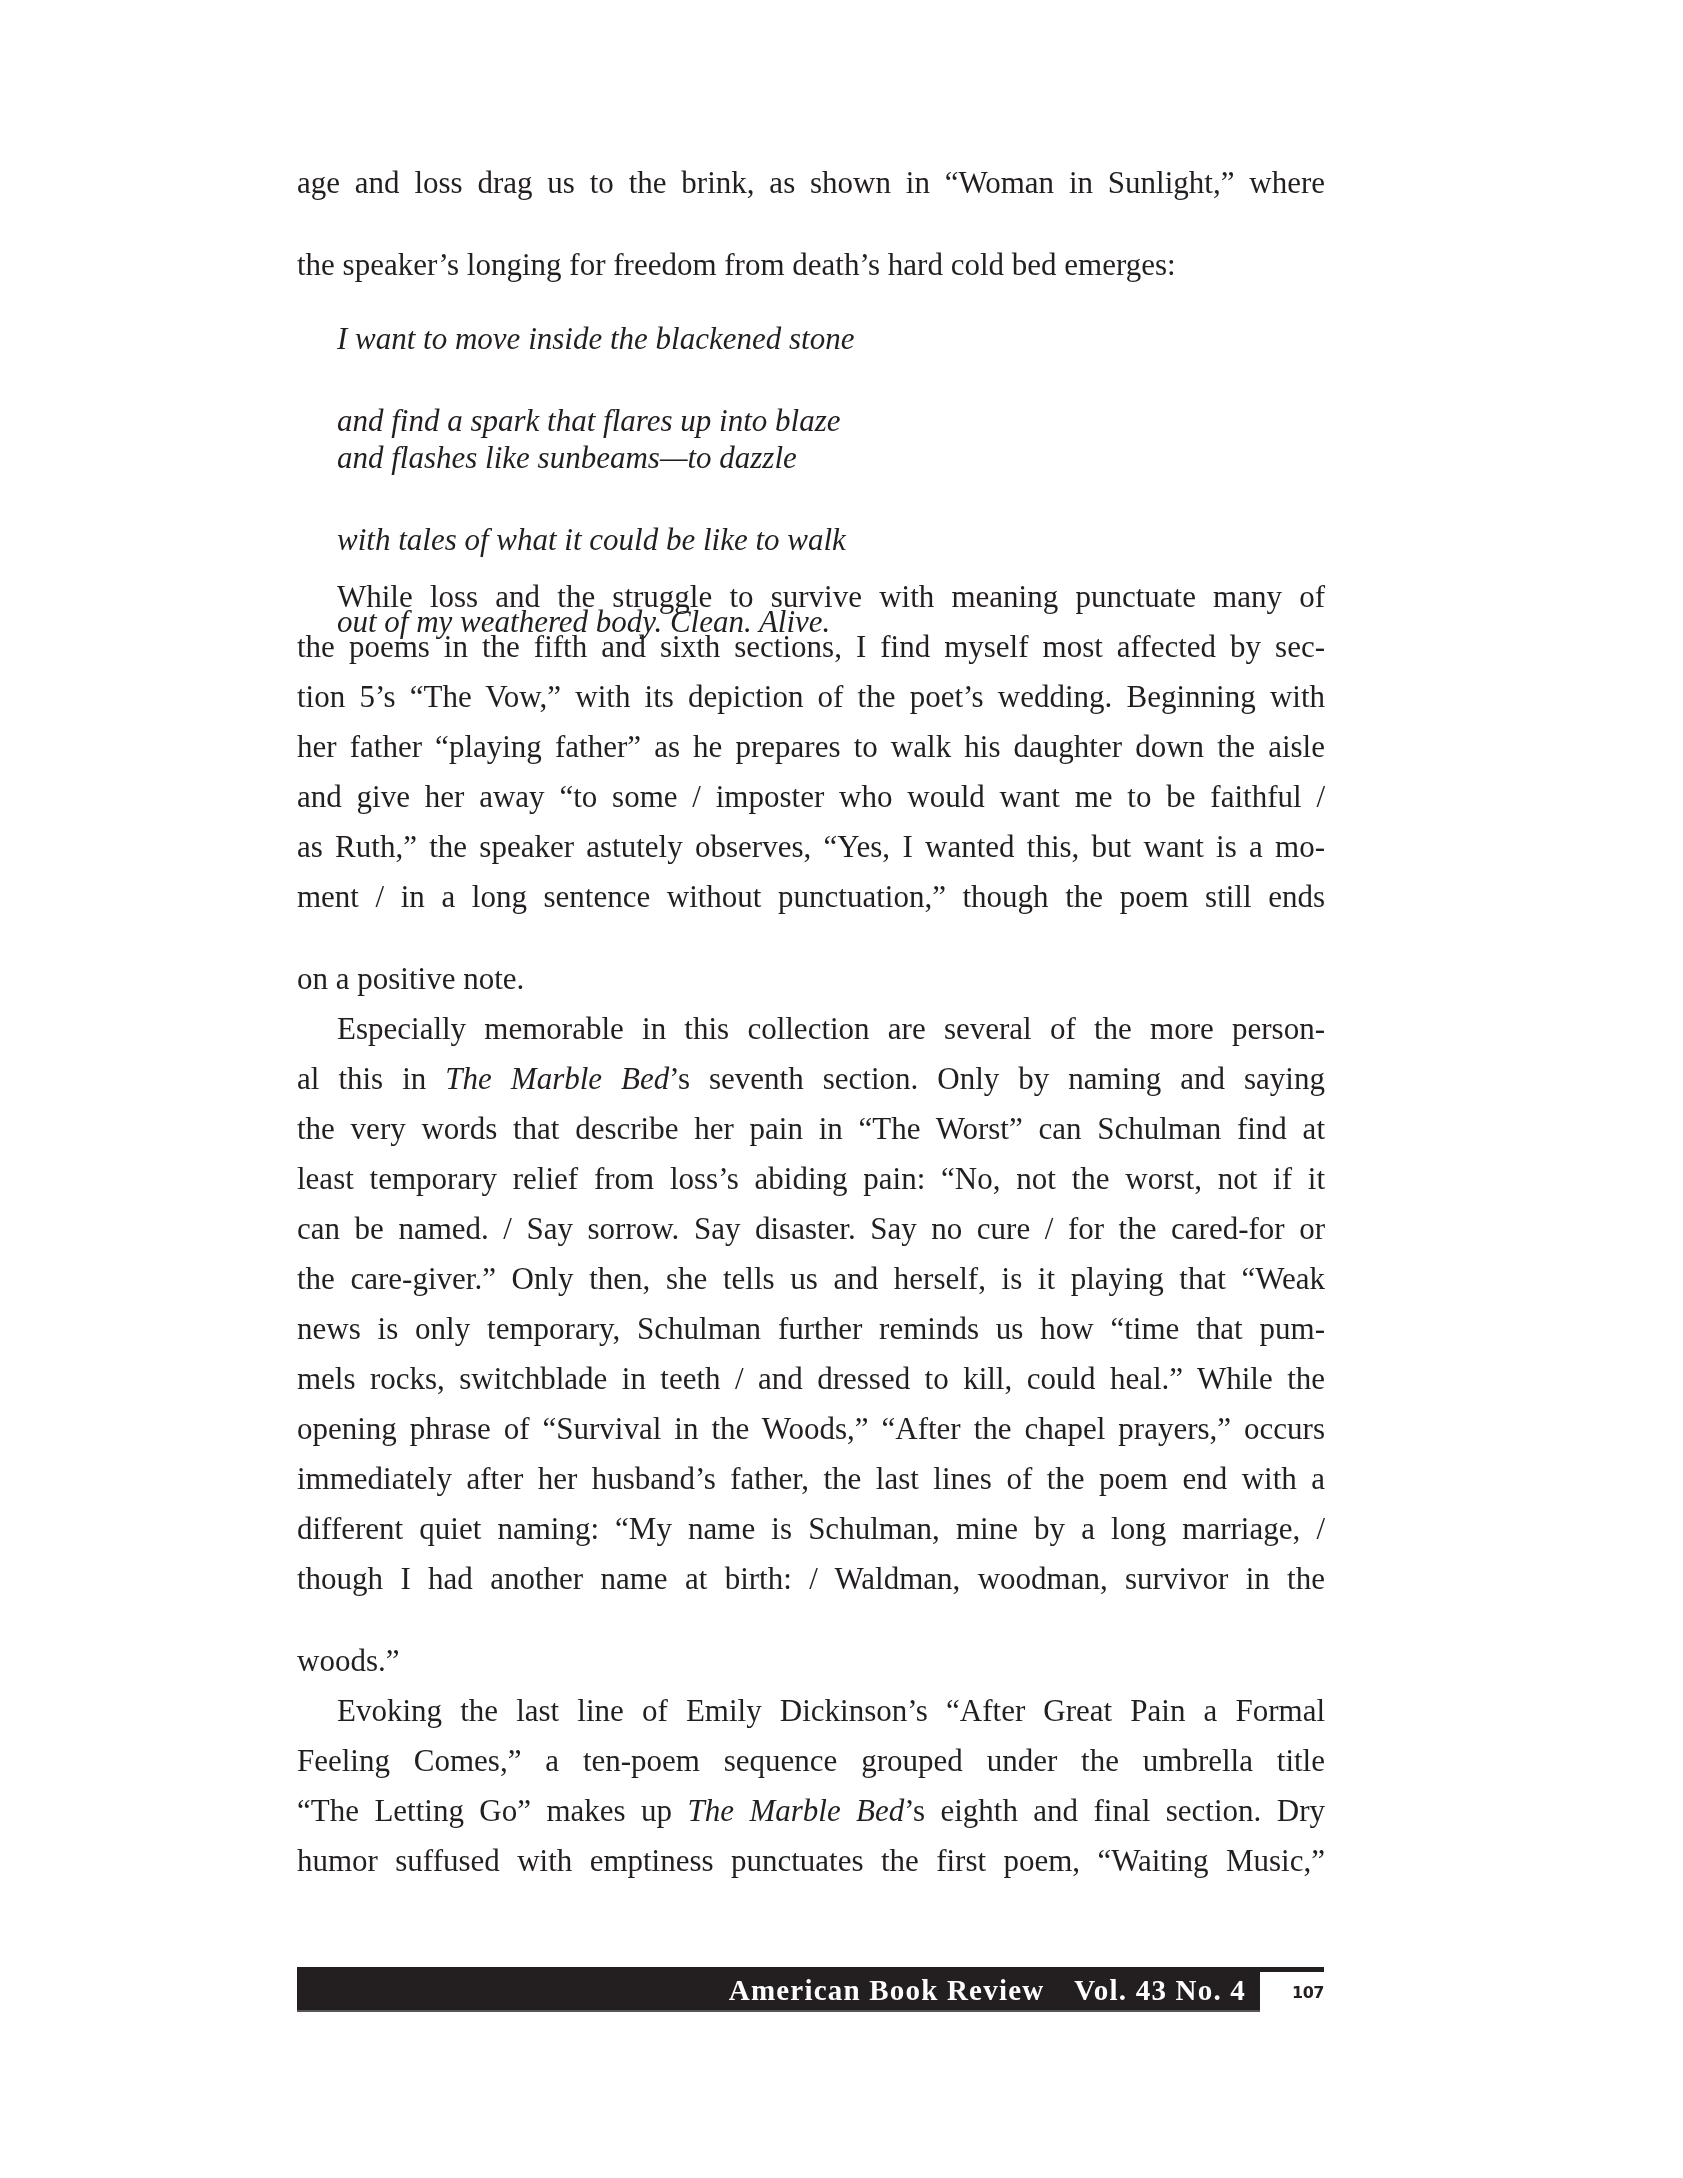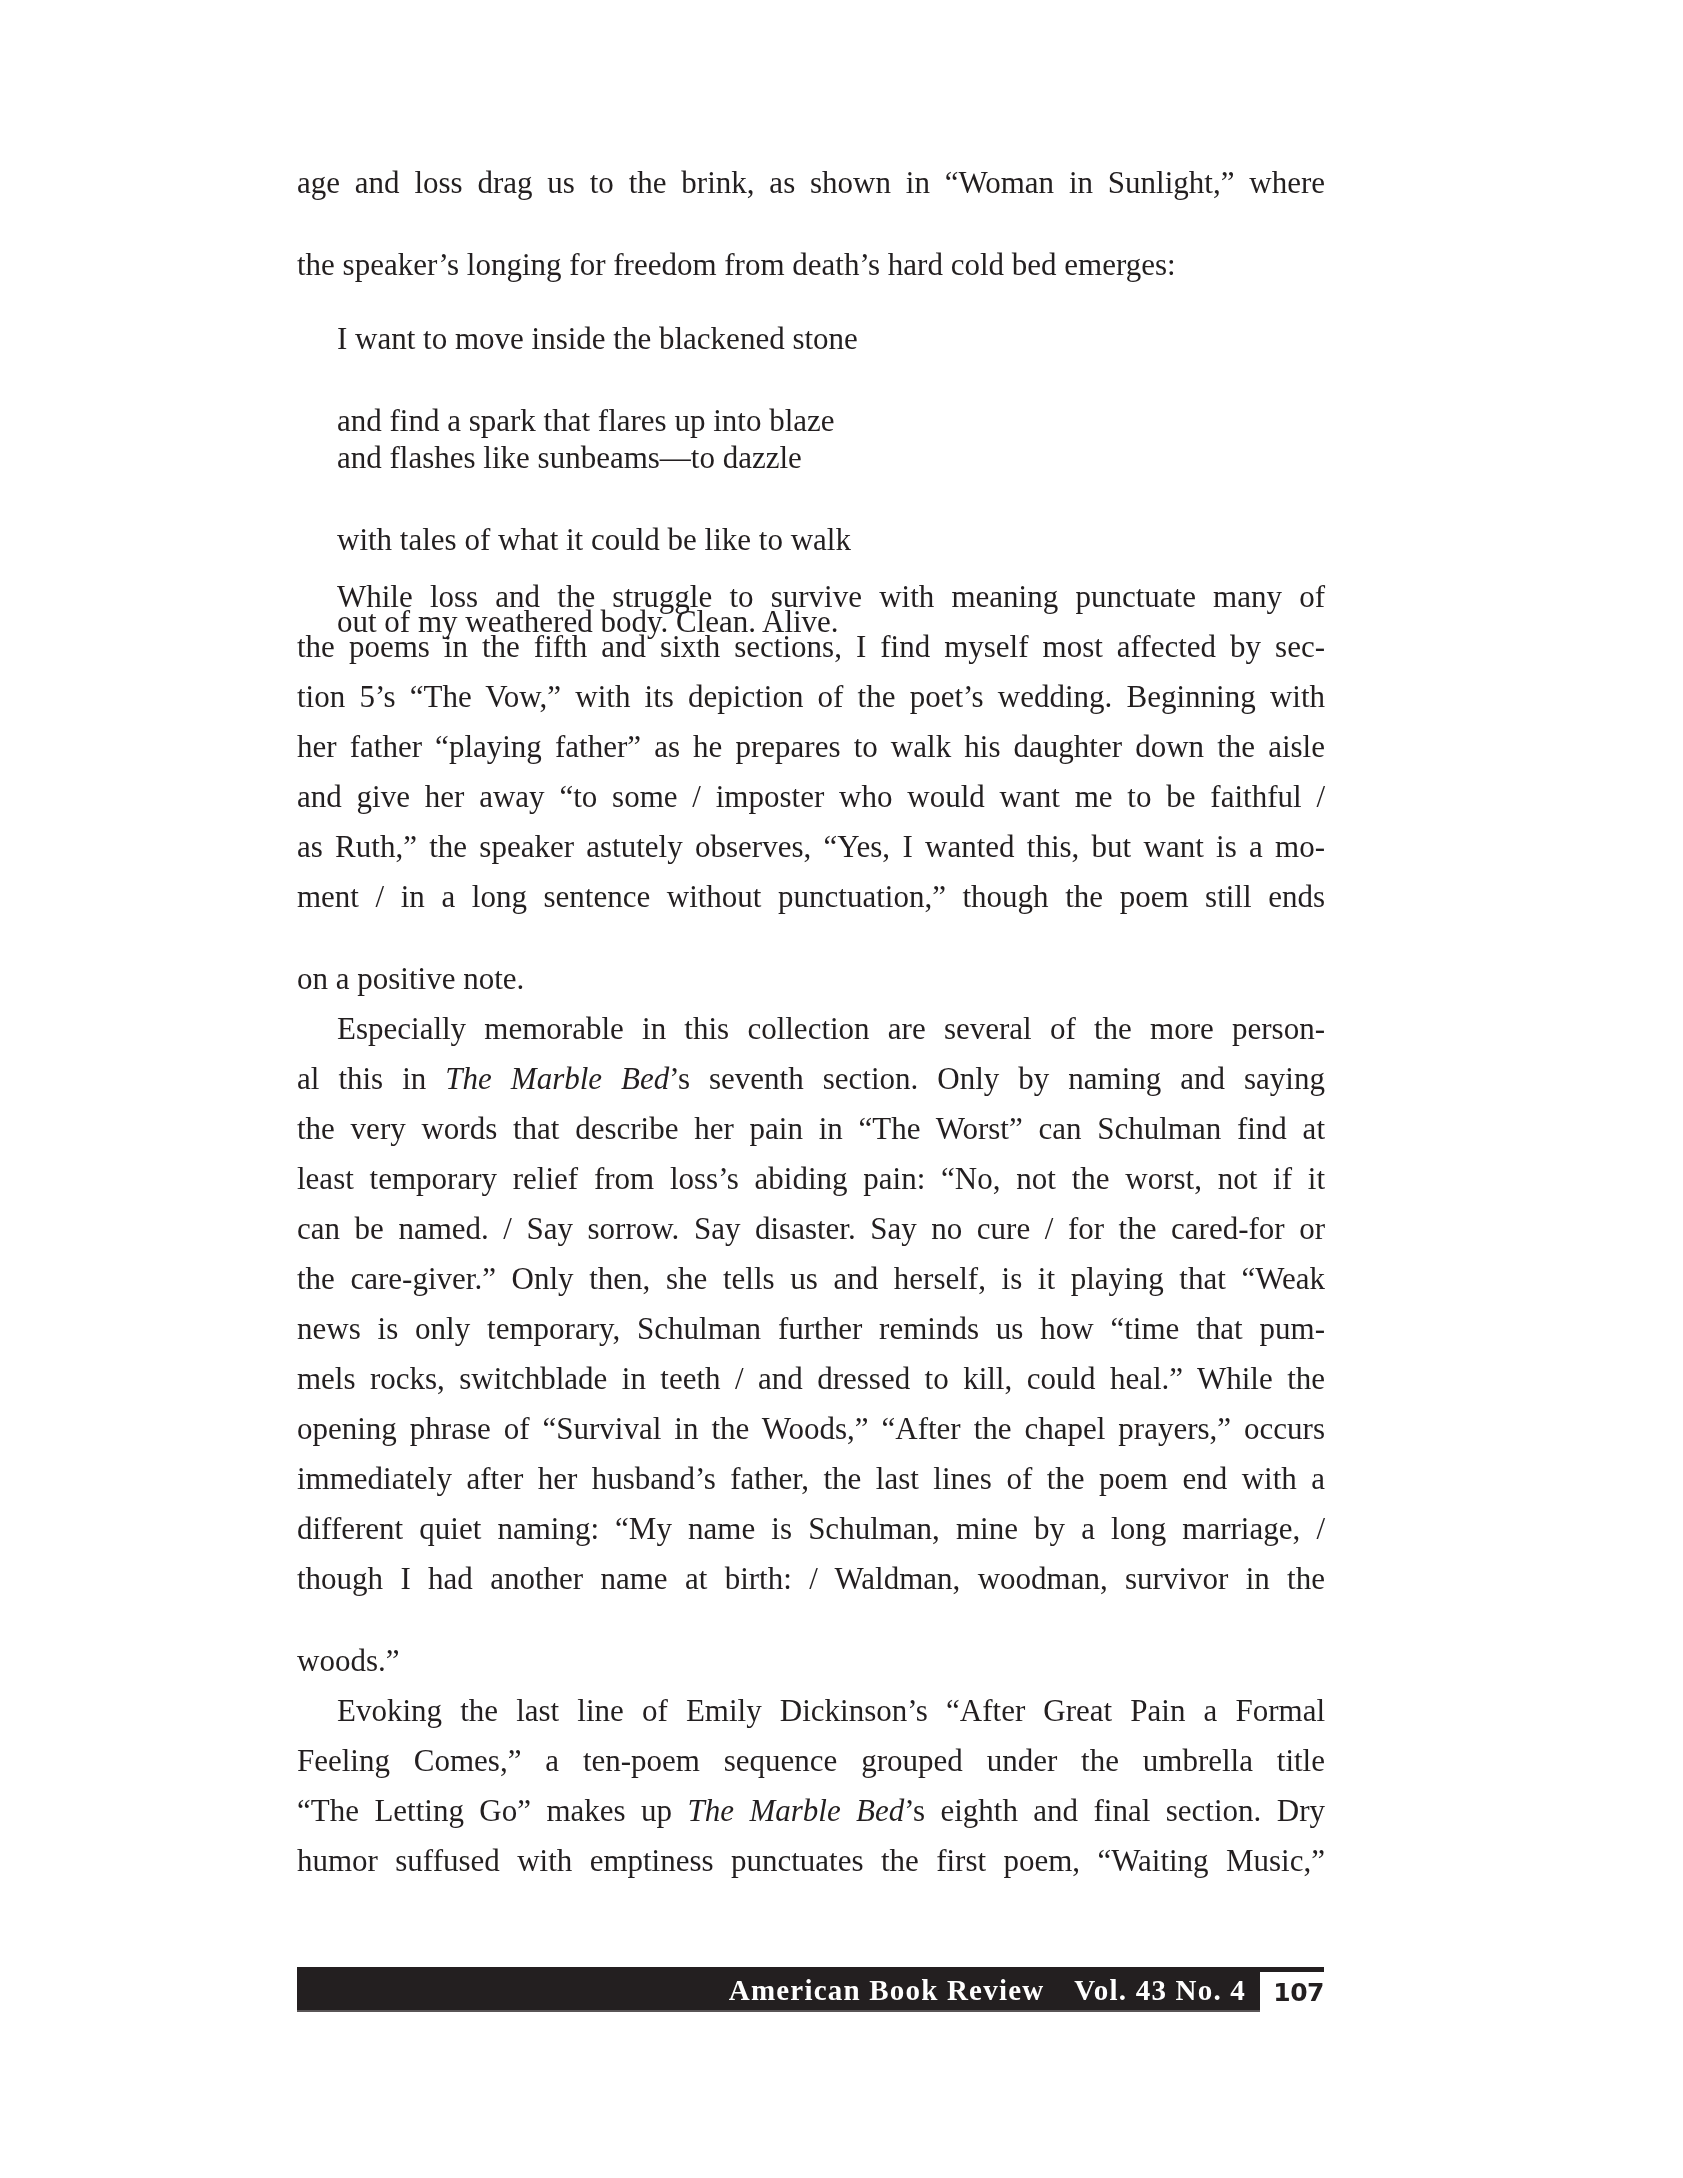--- a/index.html
+++ b/index.html
@@ -12,21 +12,21 @@
     line-height: 50px;
     height: 50px;
     color: #231f20;
     white-space: nowrap;
     text-align: justify;
     text-align-last: justify;
     overflow: visible;
   }
   .line.last { text-align: left; text-align-last: left; margin-top: 32px; }
   .line.indent { text-indent: 40px; }
-  .verse .line { padding-left: 40px; text-align: left; text-align-last: left; }
+  .verse .line { padding-left: 40px; text-align: left; text-align-last: left; font-style: italic; }
   .line .it { font-style: italic; }
   #p1 { top: 158px; }
   #v1 { top: 282px; }
   #v2 { top: 401px; }
   #body { top: 572px; }
 
   .footer { position: absolute; left: 297px; top: 1967px; width: 1028px; height: 46px; }
   .footer-bar {
     position: absolute; left: 0; top: 0; width: 963px; height: 45px;
     background: #231f20;
@@ -35,21 +35,21 @@
   }
   .footer-rule { position: absolute; left: 963px; top: 0; width: 64px; height: 5px; background: #231f20; }
   .footer-text {
     position: absolute; right: 14px; top: 0; height: 46px; line-height: 46px;
     font-family: "Liberation Serif", serif; font-weight: bold; font-size: 29px;
     color: #ffffff; letter-spacing: 1.2px; white-space: nowrap;
   }
   .footer-text .gap { display: inline-block; width: 30px; }
   .page-number {
     position: absolute; left: 963px; top: 5px; width: 64px; height: 41px;
-    font-family: "DejaVu Sans", sans-serif; font-weight: bold; font-size: 25px;
+    font-family: "DejaVu Sans", sans-serif; font-weight: bold; font-size: 16px;
     line-height: 41px; text-align: right; color: #231f20; letter-spacing: -0.5px;
   }
 </style>
 </head>
 <body>
 
 <div class="page">
 
   <div class="block" id="p1">
       <div class="line"><span>age and loss drag us to the brink, as shown in “Woman in Sunlight,” where</span></div>

